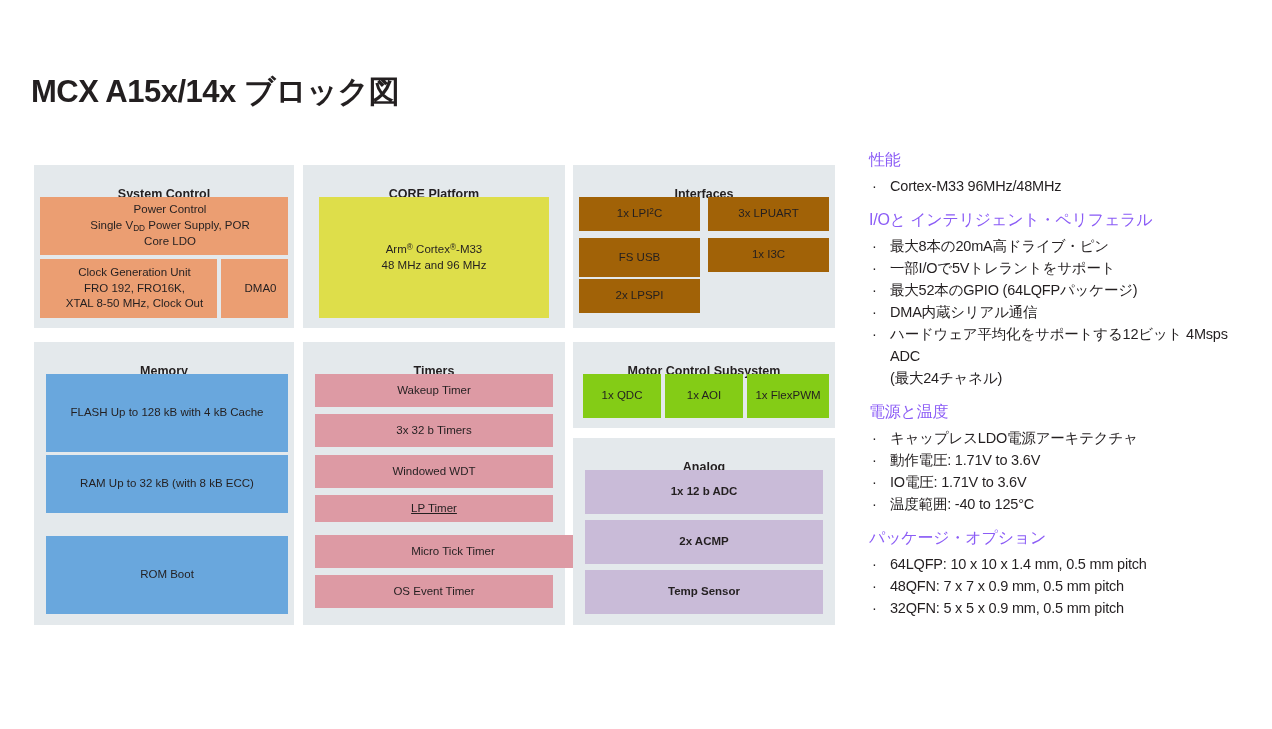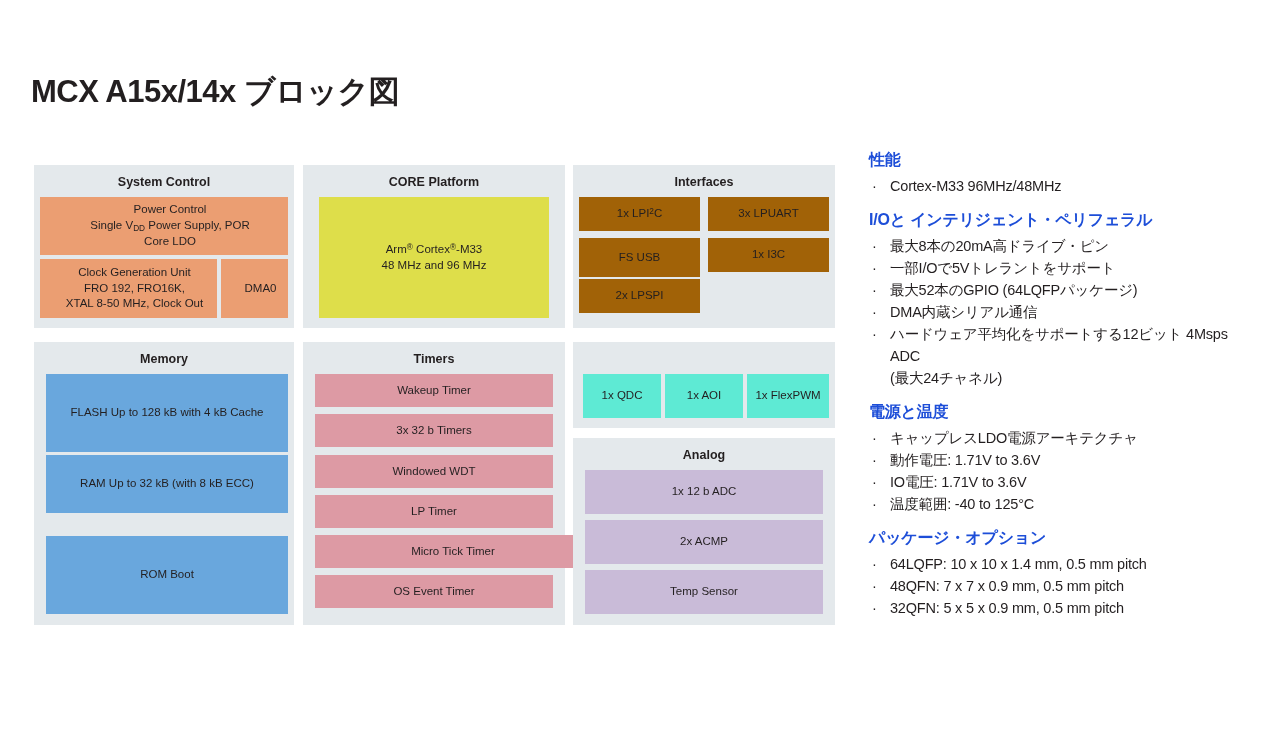--- a/index.html
+++ b/index.html
@@ -42,21 +42,21 @@
     position: absolute;
     background: #e4e9ec;
     box-sizing: border-box;
   }
   .panel-title {
     text-align: center;
     font-size: 12.5px;
     font-weight: bold;
     color: #231f20;
     line-height: 1;
-    padding-top: 11px;
+    padding-top: 23px;
     margin-bottom: 8px;
   }
   .panel-body {
     position: absolute;
     left: 6px;
     right: 6px;
     top: 32px;
     bottom: 6px;
   }
 
@@ -75,35 +75,35 @@
 
   sub { font-size: 0.72em; vertical-align: -0.28em; }
   sup { font-size: 0.72em; vertical-align: 0.42em; }
 
   
   .c-orange { background: #eb9e72; padding-left: 12px; }
   .c-olivey { background: #dede4a; }
   .c-blue   { background: #a16207; }
   .c-steel  { background: #69a7dd; }
   .c-rose   { background: #dd9aa4; }
-  .c-lime   { background: #5eead4; }
-  .c-lilac  { background: #c9bbd8; }
+  .c-lime   { background: #84cc16; }
+  .c-lilac  { background: #c9bbd8; font-weight: bold; }
 
   
   #specs {
     position: absolute;
     left: 869px;
     top: 150px;
     width: 390px;
   }
   .spec-group { margin-bottom: 13px; }
   .spec-heading {
     font-size: 16px;
-    font-weight: bold;
-    color: #1d4ed8;
+    font-weight: normal;
+    color: #8b5cf6;
     margin: 0 0 5px 0;
     line-height: 1.25;
     letter-spacing: -0.2px;
   }
   .spec-item {
     position: relative;
     font-size: 14.5px;
     line-height: 1.52;
     color: #231f20;
     padding-left: 21px;
@@ -204,33 +204,34 @@
     <div class="panel-body">
       <div class="blk c-rose" style="left:6px; top:0px; width:238px; height:33px;">
         <span class="lbl">Wakeup Timer</span>
       </div>
       <div class="blk c-rose" style="left:6px; top:40px; width:238px; height:33px;">
         <span class="lbl">3x 32 b Timers</span>
       </div>
       <div class="blk c-rose" style="left:6px; top:81px; width:238px; height:33px;">
         <span class="lbl">Windowed WDT</span>
       </div>
-      <div class="blk c-rose" style="left:6px; top:121px; width:238px; height:33px;">
+      <div class="blk c-rose" style="left:6px; top:121px; width:238px; height:27px;text-decoration:underline;">
         <span class="lbl">LP Timer</span>
       </div>
       <div class="blk c-rose" style="left:6px; top:161px; width:276px; height:33px;">
         <span class="lbl">Micro Tick Timer</span>
       </div>
       <div class="blk c-rose" style="left:6px; top:201px; width:238px; height:33px;">
         <span class="lbl">OS Event Timer</span>
       </div>
     </div>
   </div>
 
   <div class="panel" style="left:539px; top:177px; width:262px; height:86px;">
+    <div class="panel-title">Motor Control Subsystem</div>
     <div class="panel-body">
       <div class="blk c-lime" style="left:4px; top:0px; width:78px; height:44px;">
         <span class="lbl">1x QDC</span>
       </div>
       <div class="blk c-lime" style="left:86px; top:0px; width:78px; height:44px;">
         <span class="lbl">1x AOI</span>
       </div>
       <div class="blk c-lime" style="left:168px; top:0px; width:82px; height:44px;">
         <span class="lbl">1x FlexPWM</span>
       </div>

